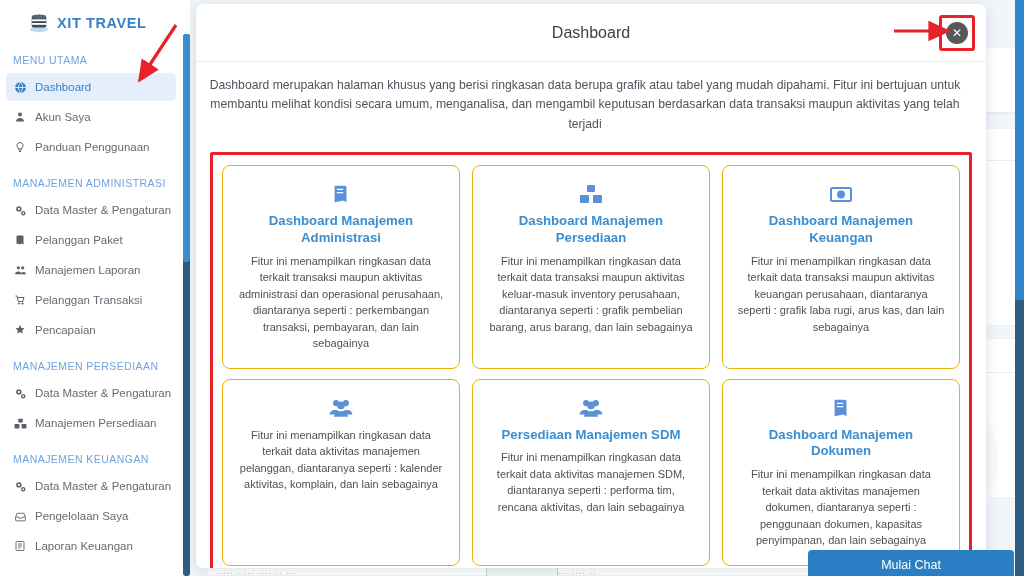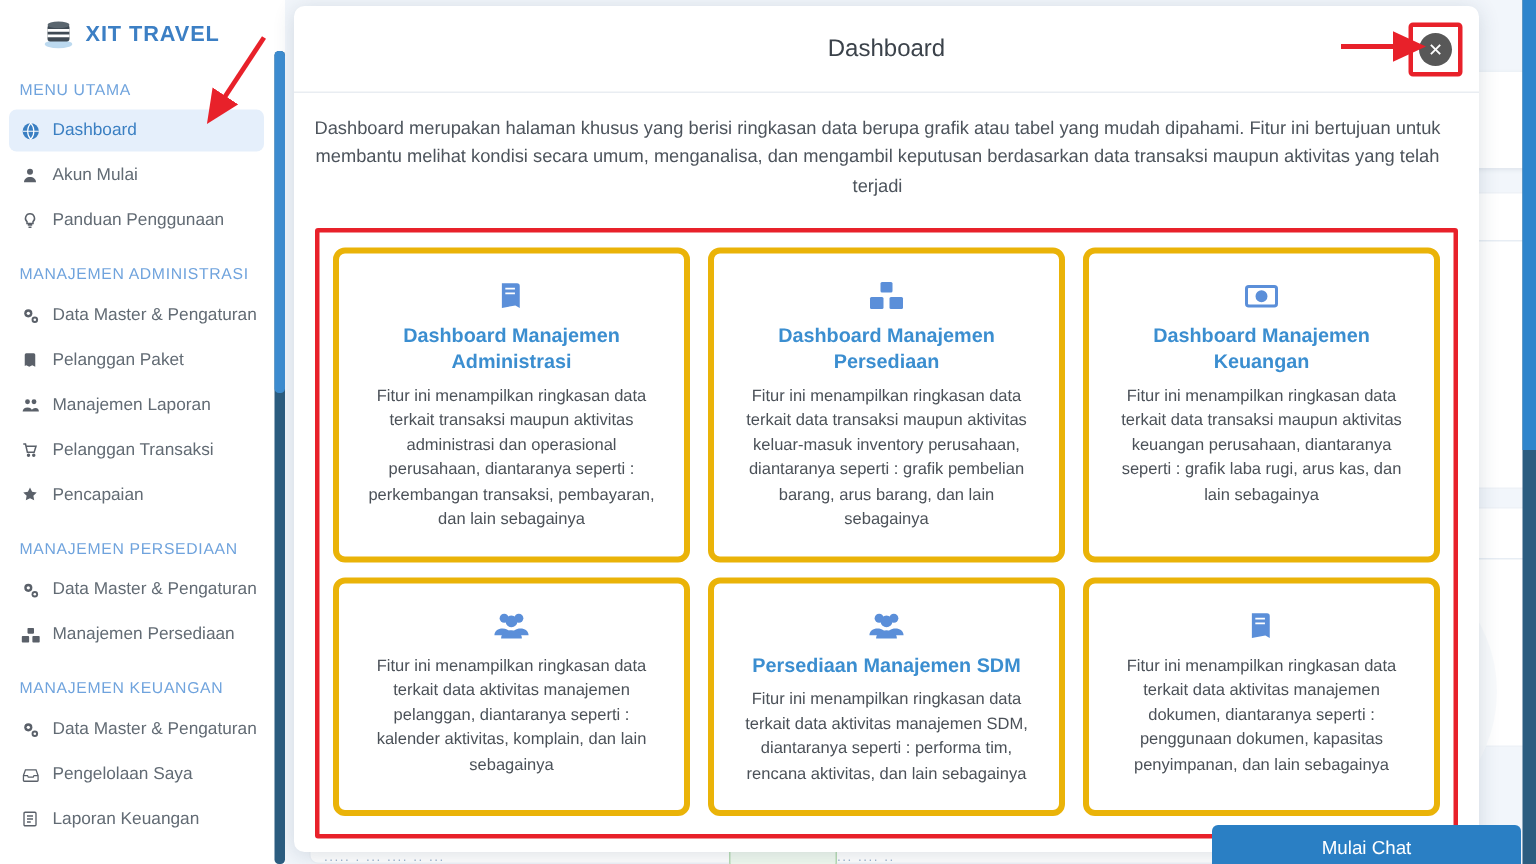--- a/index.html
+++ b/index.html
@@ -229,21 +229,21 @@
     border: 3px solid #e8212a;
     border-radius: 2px;
     padding: 10px 9px 12px 9px;
   }
   .cards-grid {
     display: grid;
     grid-template-columns: repeat(3, 1fr);
     gap: 10px 12px;
   }
   .card {
-    border: 4px solid #eab308;
+    border: 1px solid #eab308;
     border-radius: 8px;
     background: #ffffff;
     padding: 13px 14px 16px 14px;
     min-height: 155px;
     text-align: center;
   }
   .card-icon {
     height: 30px;
     display: flex;
     align-items: center;
@@ -343,21 +343,21 @@
       <span>Dashboard</span>
     </div>
 
     <div class="nav-item">
       <span class="ico">
         <svg width="12" height="12" viewBox="0 0 24 24" fill="currentColor">
             <circle cx="12" cy="7" r="4"></circle>
             <path d="M4 21c0-4.4 3.6-7 8-7s8 2.6 8 7z"></path>
           </svg>
       </span>
-      <span>Akun Mulai</span>
+      <span>Akun Saya</span>
     </div>
 
     <div class="nav-item">
       <span class="ico">
         <svg width="12" height="12" viewBox="0 0 24 24" fill="none" stroke="currentColor" stroke-width="2">
             <path d="M9 18h6M10 21h4M12 3a6 6 0 00-4 10.5V16h8v-2.5A6 6 0 0012 3z"></path>
           </svg>
       </span>
       <span>Panduan Penggunaan</span>
     </div>
@@ -553,20 +553,21 @@
           <div class="card-desc">Fitur ini menampilkan ringkasan data terkait data aktivitas manajemen SDM, diantaranya seperti : performa tim, rencana aktivitas, dan lain sebagainya</div>
         </div>
 
         <div class="card">
           <div class="card-icon">
             <svg width="22" height="22" viewBox="0 0 24 24" fill="currentColor">
                 <path d="M5 3h11a2 2 0 012 2v16l-3.2-1.8L5 21V3z"></path>
                 <path d="M7.5 7h7M7.5 10.5h7" stroke="#fff" stroke-width="1.3"></path>
               </svg>
           </div>
+          <div class="card-title">Dashboard Manajemen Dokumen</div>
           <div class="card-desc">Fitur ini menampilkan ringkasan data terkait data aktivitas manajemen dokumen, diantaranya seperti : penggunaan dokumen, kapasitas penyimpanan, dan lain sebagainya</div>
         </div>
 
       </div>
     </div>
   </div>
 
   <svg class="arrow-svg" style="left:128px; top:22px;" width="64" height="68">
     <defs>
       <marker id="ah1" markerWidth="7" markerHeight="7" refX="3" refY="3.2" orient="auto">

